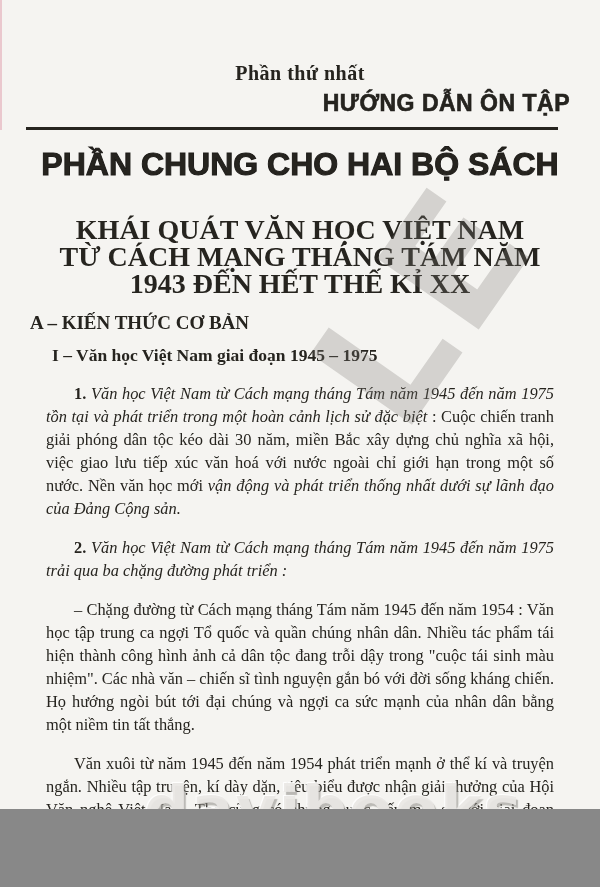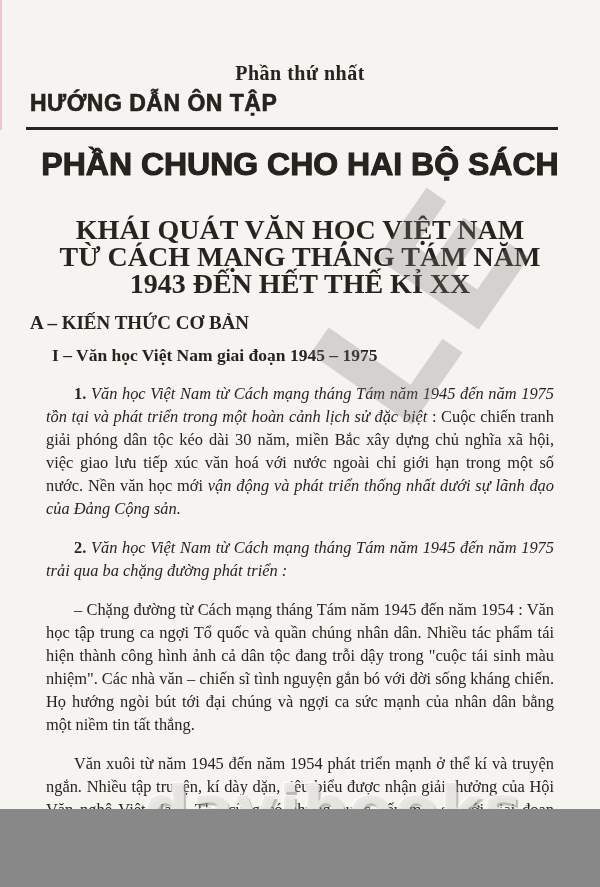--- a/index.html
+++ b/index.html
@@ -18,21 +18,21 @@
     content:"";
     position:absolute; left:0; top:0; width:2px; height:130px;
     background:rgba(224,164,176,0.55);
   }
   .part-label{
     text-align:center;
     font-size:20px; font-weight:bold;
     letter-spacing:0.5px;
   }
   .part-title{
-    text-align:left;
+    text-align:right;
     font-family:"Liberation Sans", sans-serif;
     font-size:23px; font-weight:bold;
     letter-spacing:0.5px;
     margin-top:5px;
     -webkit-text-stroke:0.6px #1d1b18;
   }
   .rule{
     border-top:3px solid #26241f;
     margin:10px 12px 0 -4px;
   }

